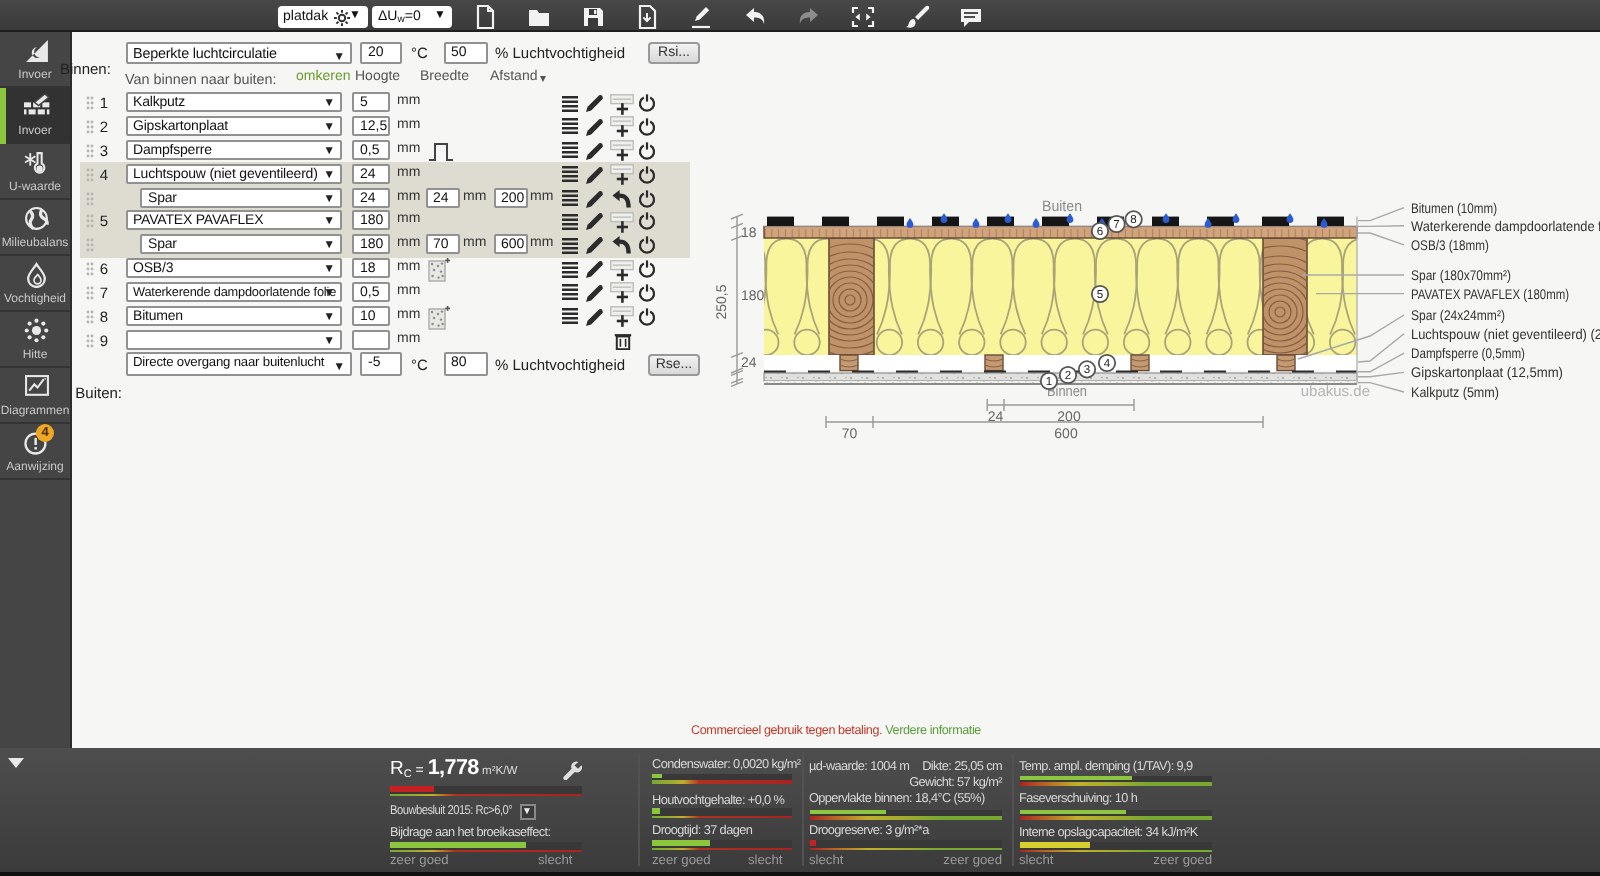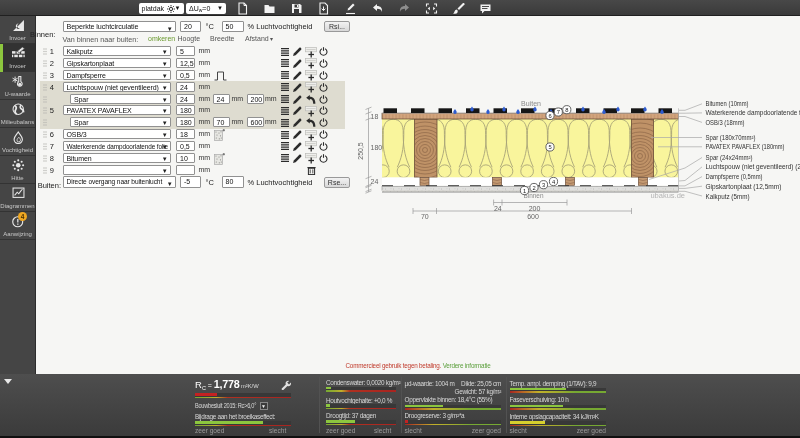--- a/index.html
+++ b/index.html
@@ -604,21 +604,21 @@
     <span class="ar">▼</span>
   </div>
 <div class="inp" style="left:176px;top:164.59999999999997px;width:19px;line-height:9px;"></div>
 <div class="lab" style="left:198.5px;top:165.59999999999997px;font-size:7px;color:#333;">mm</div>
 <svg class="abs" style="left:307px;top:165.59999999999997px" width="9" height="9" viewBox="0 0 9 9">
     <rect x="1.4" y="2.2" width="6.2" height="6.4" fill="none" stroke="#2b2b2b" stroke-width="1"></rect>
     <line x1="0.4" y1="1.6" x2="8.6" y2="1.6" stroke="#2b2b2b" stroke-width="1.1"></line>
     <line x1="3.2" y1="3.4" x2="3.2" y2="7.4" stroke="#2b2b2b" stroke-width="0.8"></line>
     <line x1="5.8" y1="3.4" x2="5.8" y2="7.4" stroke="#2b2b2b" stroke-width="0.8"></line>
   </svg>
-<div class="lab" style="left:30px;top:181px;width:31px;text-align:right;font-size:7.5px;color:#222;">Buiten:</div>
+<div class="lab" style="left:30px;top:192px;width:31px;text-align:right;font-size:7.5px;color:#222;">Buiten:</div>
 <div class="sel" style="left:62.5px;top:176.2px;width:113px;height:11.5px;font-size:6.6px;line-height:10.5px;">Directe overgang naar buitenlucht<span class="ar" style="top:2px;">▼</span></div>
 <div class="inp" style="left:180px;top:176.2px;width:21px;height:11.5px;line-height:10.5px;">-5</div>
 <div class="lab" style="left:205.5px;top:177.5px;font-size:7.5px;color:#222;">°C</div>
 <div class="inp" style="left:221.5px;top:176.2px;width:22px;height:11.5px;line-height:10.5px;">80</div>
 <div class="lab" style="left:247.5px;top:177.5px;font-size:7.5px;color:#222;">% Luchtvochtigheid</div>
 <div class="btn" style="left:324px;top:176.5px;width:26px;">Rse...</div>
 <div class="abs" style="left:36px;top:361.5px;width:764px;text-align:center;font-size:6.3px;letter-spacing:-0.2px;white-space:nowrap;"><span style="color:#c03a2b;">Commercieel gebruik tegen betaling.</span> <span style="color:#5a9e3a;">Verdere informatie</span></div>
 <svg class="abs" style="left:350px;top:85px" width="450" height="145" viewBox="350 85 450 145" font-family="Liberation Sans,sans-serif">
 <defs>
       <pattern id="osb" width="3.4" height="6" patternUnits="userSpaceOnUse">

